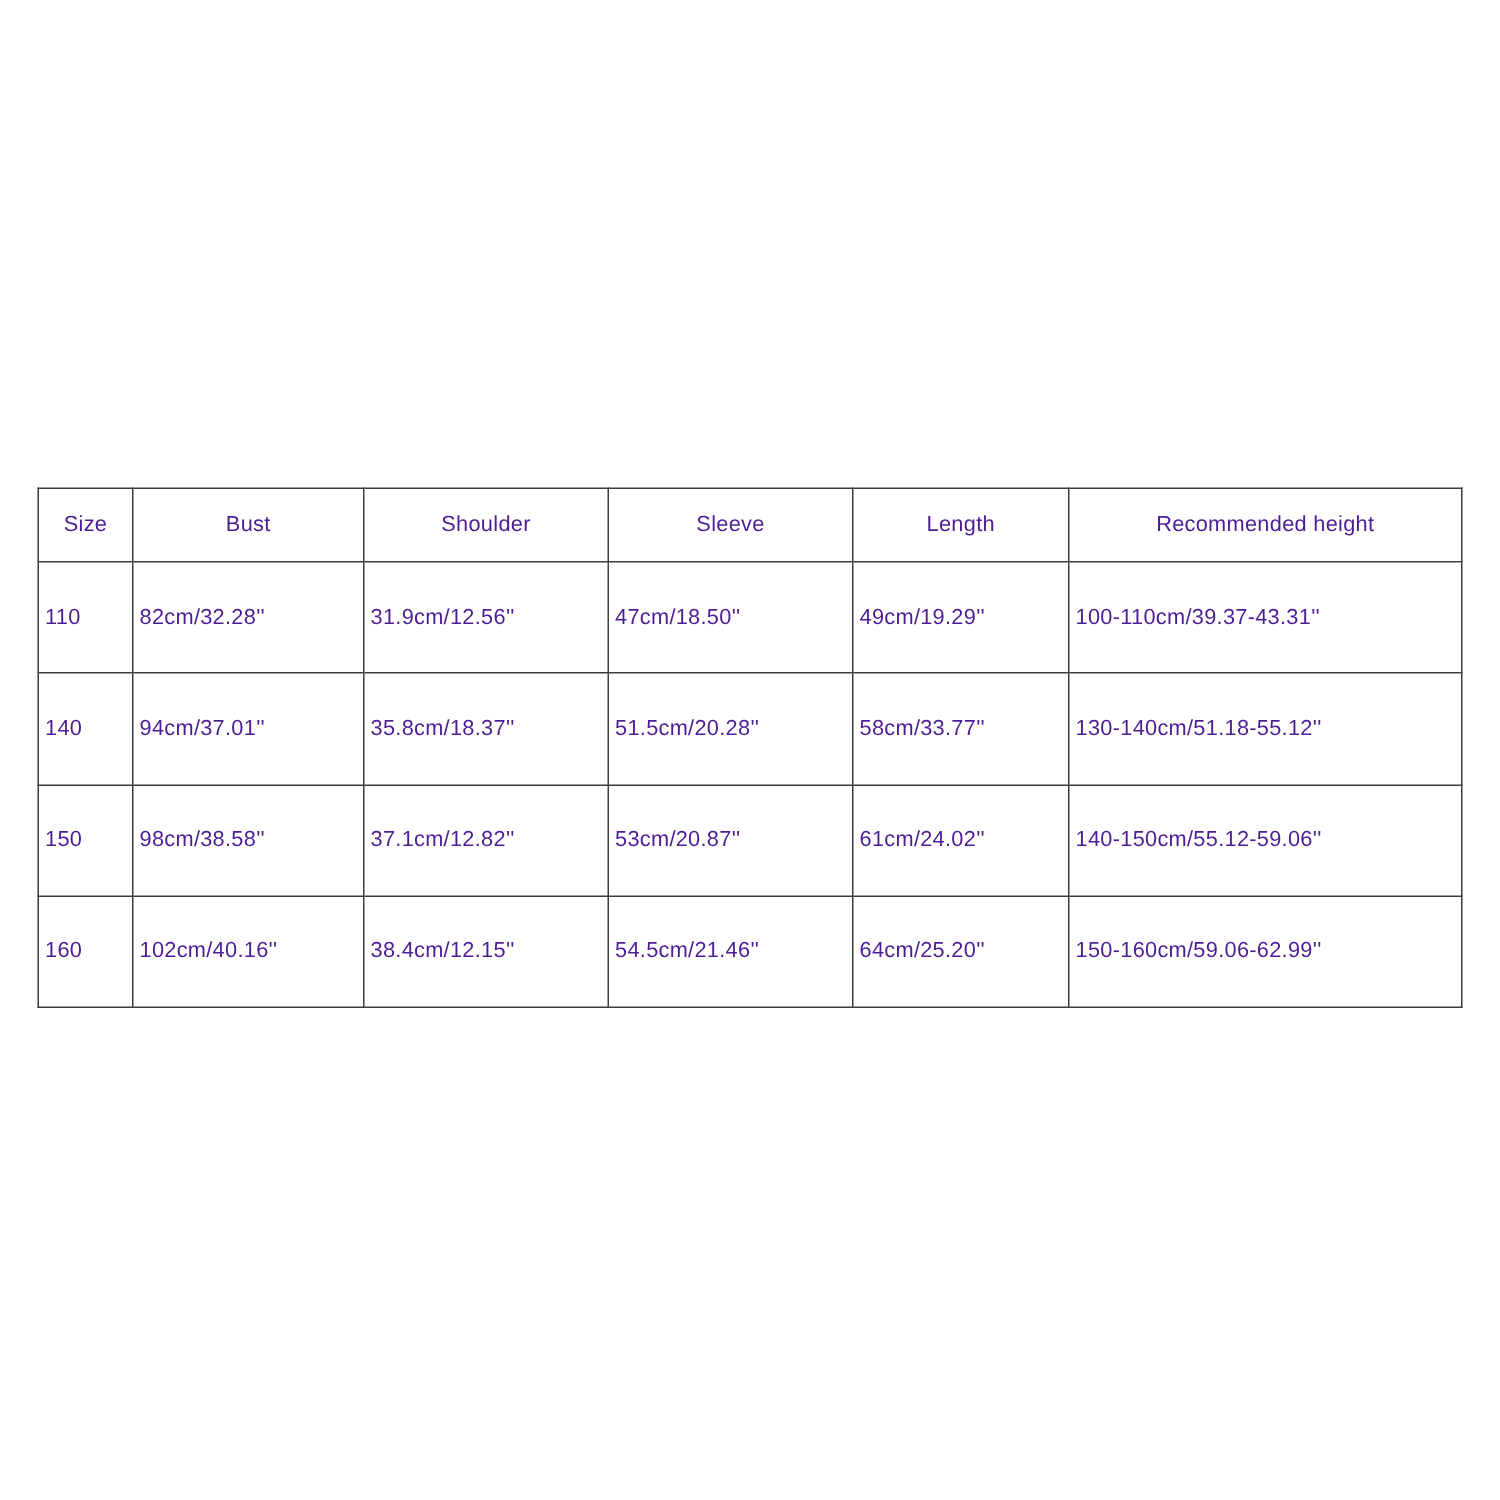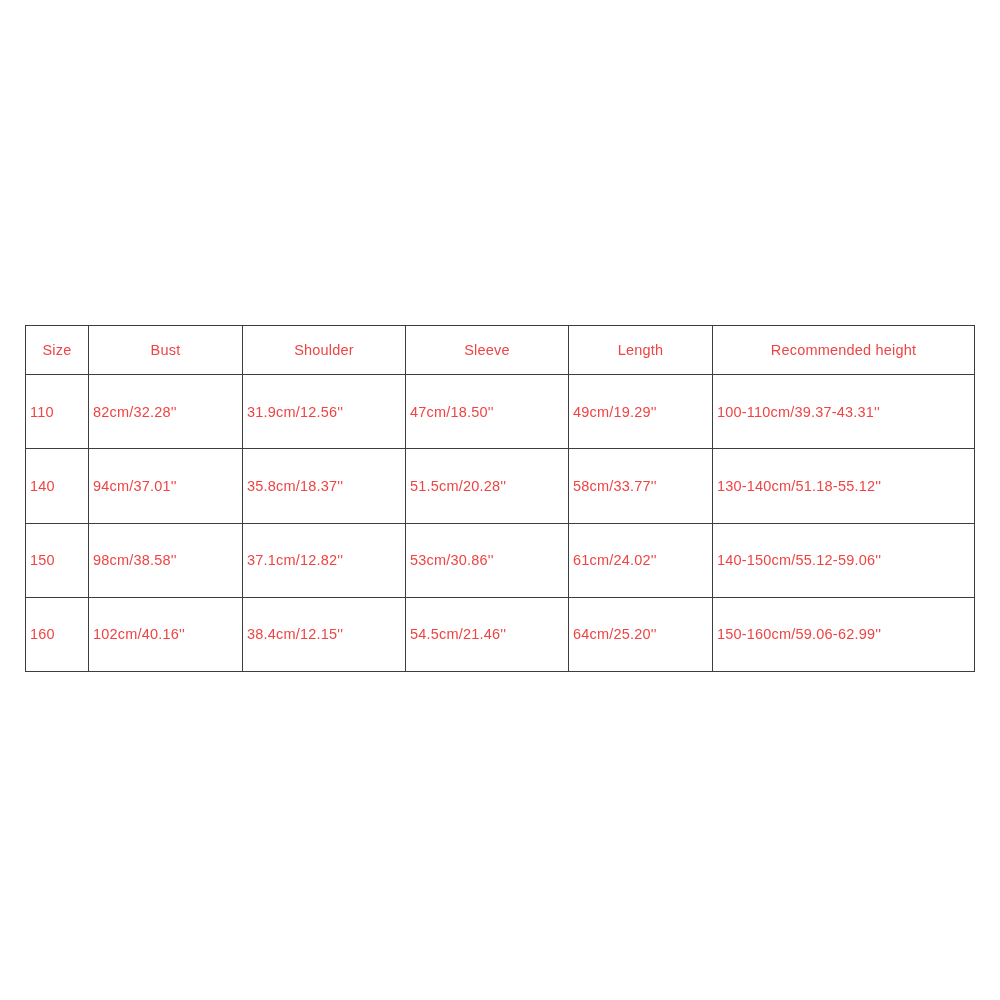--- a/index.html
+++ b/index.html
@@ -25,21 +25,21 @@
     border-collapse: collapse;
     table-layout: fixed;
     background: #ffffff;
   }
   table.size-chart th,
   table.size-chart td {
     border: 1.5px solid #3d3d3d;
     vertical-align: middle;
     font-size: 14.5px;
     font-weight: 400;
-    color: #ef4444;
+    color: #4c1d95;
     letter-spacing: 0.2px;
     padding: 0 4px;
     height: 49px;
     white-space: nowrap;
     overflow: hidden;
   }
   col.c-size   { width: 63px; }
   col.c-bust   { width: 154px; }
   col.c-shoulder { width: 163px; }
   col.c-sleeve { width: 163px; }
@@ -83,21 +83,21 @@
         <td>94cm/37.01''</td>
         <td>35.8cm/18.37''</td>
         <td>51.5cm/20.28''</td>
         <td>58cm/33.77''</td>
         <td>130-140cm/51.18-55.12''</td>
       </tr>
       <tr>
         <td>150</td>
         <td>98cm/38.58''</td>
         <td>37.1cm/12.82''</td>
-        <td>53cm/30.86''</td>
+        <td>53cm/20.87''</td>
         <td>61cm/24.02''</td>
         <td>140-150cm/55.12-59.06''</td>
       </tr>
       <tr>
         <td>160</td>
         <td>102cm/40.16''</td>
         <td>38.4cm/12.15''</td>
         <td>54.5cm/21.46''</td>
         <td>64cm/25.20''</td>
         <td>150-160cm/59.06-62.99''</td>

